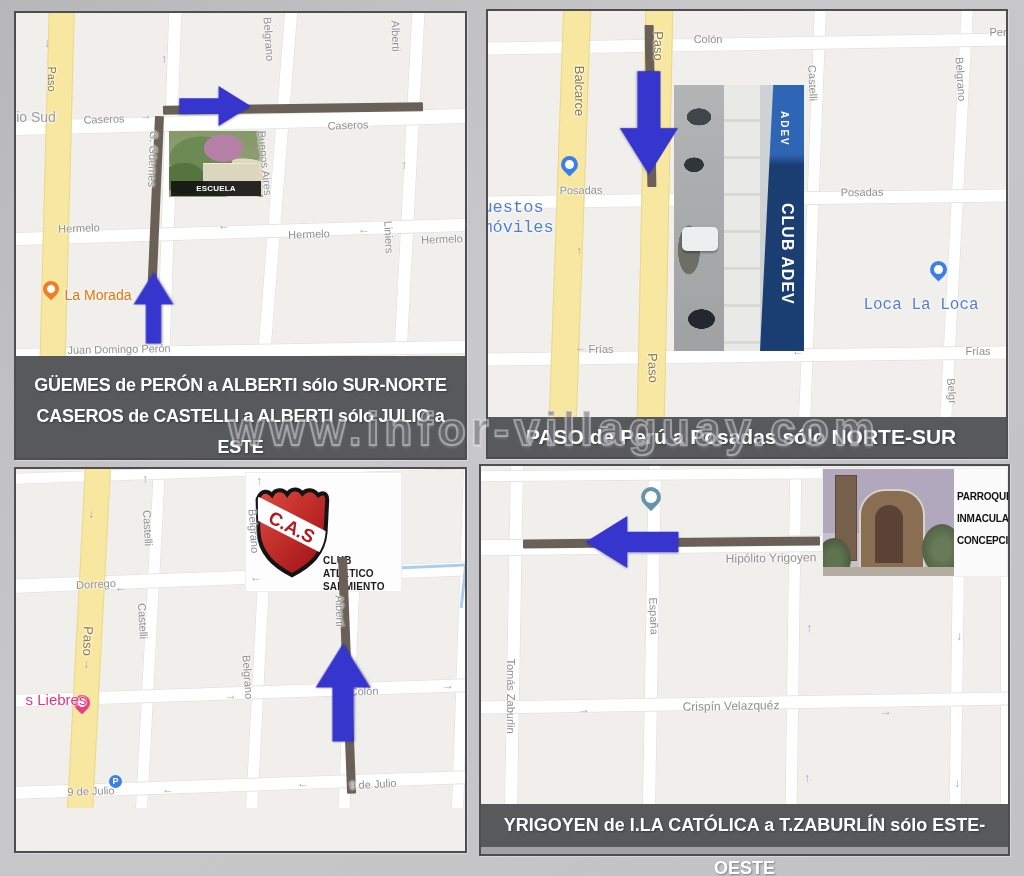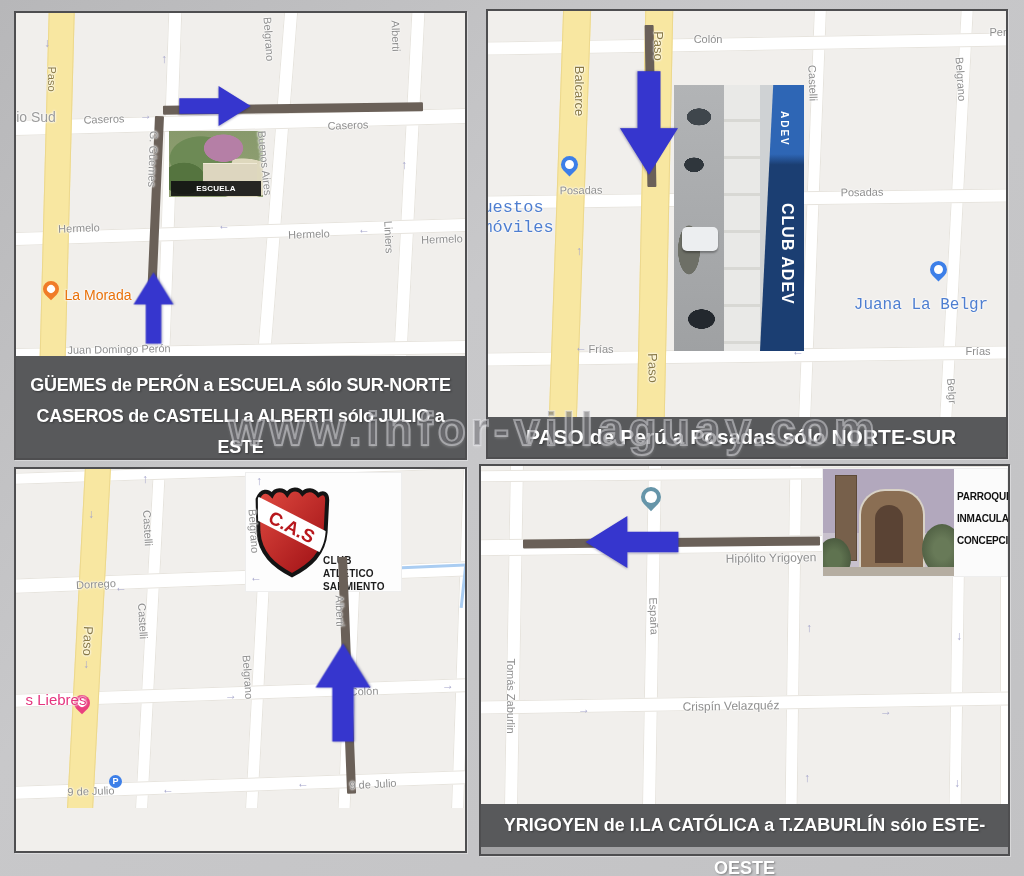--- a/index.html
+++ b/index.html
@@ -121,21 +121,21 @@
           <span class="map-label orange" style="left: 82px; top: 282px; font-size: 14px; transform: translate(-50%, -50%) rotate(0deg);">La Morada</span>
           <span class="map-label ow" style="left: 31px; top: 30px; transform: translate(-50%, -50%) rotate(0deg);">↓</span>
           <span class="map-label ow" style="left: 148px; top: 46px; transform: translate(-50%, -50%) rotate(0deg);">↑</span>
           <span class="map-label ow" style="left: 130px; top: 102px; transform: translate(-50%, -50%) rotate(0deg);">→</span>
           <span class="map-label ow" style="left: 208px; top: 212px; transform: translate(-50%, -50%) rotate(0deg);">←</span>
           <span class="map-label ow" style="left: 348px; top: 216px; transform: translate(-50%, -50%) rotate(0deg);">←</span>
           <span class="map-label ow" style="left: 388px; top: 152px; transform: translate(-50%, -50%) rotate(0deg);">↑</span>
         </div>
     </div>
     <div class="caption">
-      <div>GÜEMES  de PERÓN a ESCUELA sólo SUR-NORTE</div>
+      <div>GÜEMES  de PERÓN a ALBERTI sólo SUR-NORTE</div>
       <div>CASEROS de CASTELLI a ALBERTI sólo JULIO a ESTE</div>
     </div>
   </div>
 
   <div class="panel p2">
     <div class="map">
       <div class="sv road-y" style="left:68px;width:26px;transform:rotate(2deg);"></div>
       <div class="sv road-y" style="left:153px;width:26px;transform:rotate(1.2deg);"></div>
       <div class="sv" style="left:318px;width:11px;transform:rotate(2.2deg);"></div>
       <div class="sv" style="left:462px;width:11px;transform:rotate(3deg);"></div>
@@ -165,21 +165,21 @@
           <span class="map-label road" style="left: 165px; top: 357px; font-size: 13px; transform: translate(-50%, -50%) rotate(88deg);">Paso</span>
           <span class="map-label st" style="left: 325px; top: 72px; transform: translate(-50%, -50%) rotate(88deg);">Castelli</span>
           <span class="map-label st" style="left: 473px; top: 68px; transform: translate(-50%, -50%) rotate(86deg);">Belgrano</span>
           <span class="map-label st" style="left: 464px; top: 380px; transform: translate(-50%, -50%) rotate(86deg);">Belgr</span>
           <span class="map-label st" style="left: 93px; top: 179px; transform: translate(-50%, -50%) rotate(-1deg);">Posadas</span>
           <span class="map-label st" style="left: 374px; top: 181px; transform: translate(-50%, -50%) rotate(-1deg);">Posadas</span>
           <span class="map-label st" style="left: 113px; top: 338px; transform: translate(-50%, -50%) rotate(0deg);">Frías</span>
           <span class="map-label st" style="left: 490px; top: 340px; transform: translate(-50%, -50%) rotate(0deg);">Frías</span>
           <span class="map-label blue" style="left: 25px; top: 196px; font-size: 17px; transform: translate(-50%, -50%) rotate(0deg);">uestos</span>
           <span class="map-label blue" style="left: 30px; top: 216px; font-size: 17px; transform: translate(-50%, -50%) rotate(0deg);">móviles</span>
-          <span class="map-label blue" style="left: 433px; top: 294px; font-size: 16px; transform: translate(-50%, -50%) rotate(0deg);">Juana La Belgr</span>
+          <span class="map-label blue" style="left: 433px; top: 294px; font-size: 16px; transform: translate(-50%, -50%) rotate(0deg);">Loca La Loca</span>
           <span class="map-label ow" style="left: 91px; top: 240px; transform: translate(-50%, -50%) rotate(0deg);">↑</span>
           <span class="map-label ow" style="left: 93px; top: 336px; transform: translate(-50%, -50%) rotate(0deg);">←</span>
           <span class="map-label ow" style="left: 310px; top: 340px; transform: translate(-50%, -50%) rotate(0deg);">←</span>
         </div>
     </div>
     <div class="caption">
       <div>PASO de Perú a Posadas sólo NORTE-SUR</div>
     </div>
   </div>
 

